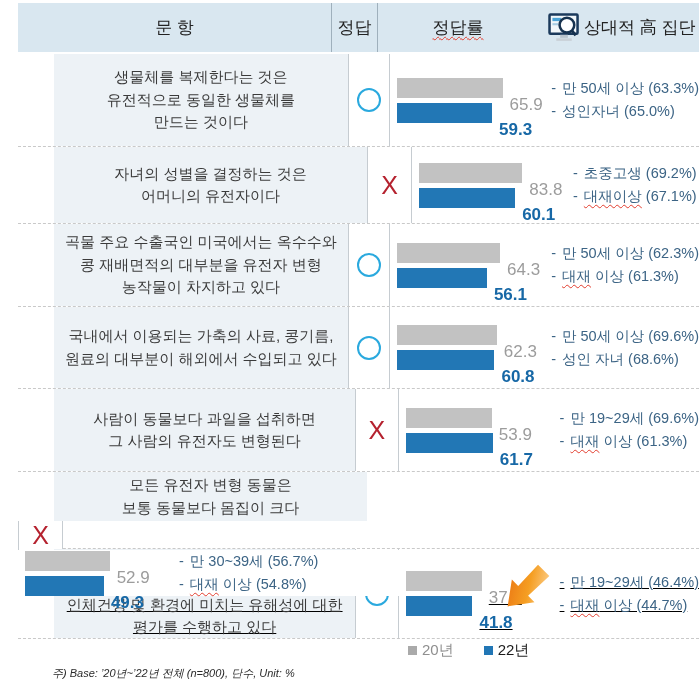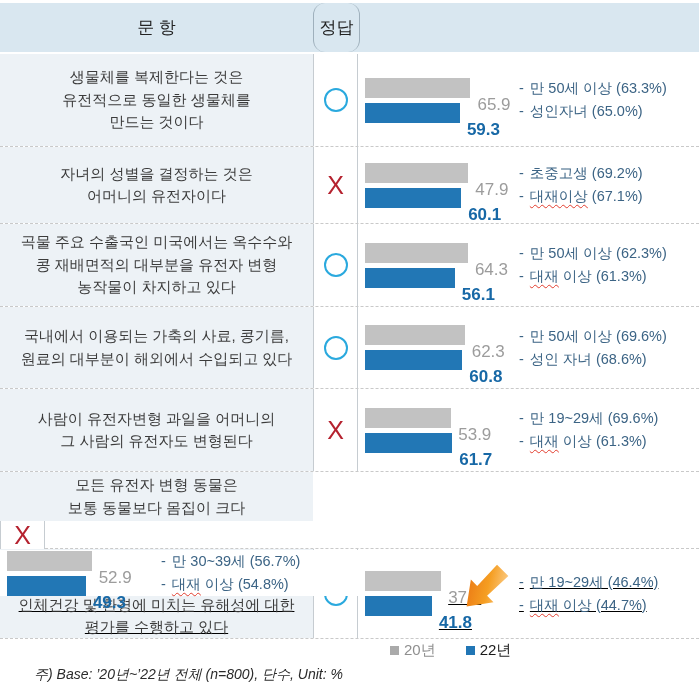--- a/index.html
+++ b/index.html
@@ -9,36 +9,36 @@
     --bar22:#2277b5;
     --val20:#9c9c9c;
     --val22:#1768a6;
     --group-text:#3c6485;
     --ans-o:#2aa9de;
     --ans-x:#b5222f;
     --grid:#c6ccd1;
   }
   html,body{margin:0;padding:0;background:#fff;}
   body{width:699px;height:685px;font-family:"Liberation Sans","DejaVu Sans",sans-serif;overflow:hidden;}
-  .page{position:relative;width:699px;height:685px;box-sizing:border-box;padding-top:3px;}
+  .page{position:relative;width:699px;height:685px;box-sizing:border-box;padding-top:3px;padding-left:18px;}
 
   
   .thead{display:flex;height:49px;background:var(--header-bg);align-items:stretch;border-bottom:2px solid #fff;}
   .th{display:flex;align-items:center;justify-content:center;font-size:17px;color:#222;}
   .th-q{width:313px;}
-  .th-a{width:45px;border-left:1px solid #9fb0bc;border-right:1px solid #9fb0bc;border-radius:12px;}
+  .th-a{width:45px;border-left:1px solid #9fb0bc;border-right:1px solid #9fb0bc;}
   .th-chart{flex:1;display:flex;align-items:center;justify-content:flex-start;}
   .th-rate-wrap{width:160px;text-align:center;font-size:17px;color:#222;}
   .th-group{display:flex;align-items:center;gap:3px;margin-left:10px;font-size:17px;color:#222;}
   .wavy{text-decoration:underline;text-decoration-style:wavy;text-decoration-color:#e23d2e;text-decoration-thickness:1px;text-underline-offset:3px;}
 
   
   .row{display:flex;border-bottom:1px dashed #c9c9c9;box-sizing:border-box;}
   .cell-q{width:313px;background:var(--question-bg);display:flex;align-items:center;justify-content:center;
-          text-align:center;font-size:15px;line-height:1.5;color:#3b3b3b;white-space:pre-line;padding:2px 4px;box-sizing:border-box;}
+          text-align:center;font-size:15px;line-height:1.5;color:#3b3b3b;white-space:pre-line;padding:2px 4px;box-sizing:border-box;margin-left:36px;}
   .cell-a{width:45px;border-left:1px solid var(--grid);border-right:1px solid var(--grid);
           display:flex;align-items:center;justify-content:center;background:#fff;box-sizing:border-box;}
   .cell-chart{flex:1;position:relative;display:flex;align-items:center;background:#fff;padding-left:7px;box-sizing:border-box;}
 
   .ans-o{width:20px;height:20px;border:2.5px solid var(--ans-o);border-radius:50%;}
   .ans-x{font-size:25px;color:var(--ans-x);}
 
   .bars{width:152px;display:flex;flex-direction:column;gap:5px;flex-shrink:0;}
   .bar-line{display:flex;align-items:center;height:20px;}
   .bar{height:20px;flex-shrink:0;}
@@ -51,30 +51,47 @@
   .groups{margin-left:2px;font-size:14.5px;color:var(--group-text);line-height:23px;}
   .group-line{display:flex;white-space:nowrap;}
   .bullet{margin-right:6px;}
 
   .arrow-anno{position:absolute;left:98px;top:12px;width:56px;height:56px;pointer-events:none;}
 
   
   .legend{height:22px;display:flex;align-items:center;padding-left:390px;gap:30px;font-size:15px;}
   .legend-item{display:flex;align-items:center;gap:5px;}
   .legend-swatch{width:9px;height:9px;display:inline-block;}
-  .footnote{margin-top:5px;padding-left:34px;font-style:italic;font-size:14px;color:#2b2b2b;}
+  .footnote{margin-top:5px;padding-left:34px;font-style:italic;font-size:11px;color:#2b2b2b;}
 </style>
 </head>
 <body>
 
 <div class="page">
 
   <div class="thead">
     <div class="th th-q">문 항</div>
     <div class="th th-a">정답</div>
+    <div class="th-chart">
+      <div class="th-rate-wrap"><span class="wavy">정답률</span></div>
+      <div class="th-group">
+        <span style="display:inline-flex;">
+          <svg width="33" height="29" viewBox="0 0 34 30" aria-hidden="true">
+            <rect x="1.5" y="1.5" width="29" height="20" rx="1" fill="#f2f7fa" stroke="#1b3a5c" stroke-width="2.6"></rect>
+            <rect x="4.5" y="5" width="9" height="3.4" fill="#4ba3d6"></rect>
+            <rect x="4.5" y="10.5" width="6" height="2.2" fill="#a9cde4"></rect>
+            <circle cx="19.5" cy="12.5" r="7.6" fill="rgba(255,255,255,0.85)" stroke="#16324f" stroke-width="2.6"></circle>
+            <line x1="24.8" y1="18.4" x2="28.6" y2="23.2" stroke="#16324f" stroke-width="3"></line>
+            <rect x="12.5" y="22.5" width="8" height="3.2" fill="#b9c3cc"></rect>
+            <rect x="8.5" y="26.2" width="16" height="2.6" fill="#c9d0d6"></rect>
+          </svg>
+        </span>
+        <span>상대적 高 집단</span>
+      </div>
+    </div>
   </div>
 
   <div id="tbody">
       <div class="row" style="height: 93px;">
         <div class="cell-q">생물체를 복제한다는 것은
 유전적으로 동일한 생물체를
 만드는 것이다</div>
         <div class="cell-a">
           <div class="ans-o"></div>
         </div>
@@ -104,21 +121,21 @@
       <div class="row" style="height: 77px;">
         <div class="cell-q">자녀의 성별을 결정하는 것은
 어머니의 유전자이다</div>
         <div class="cell-a">
           <span class="ans-x">X</span>
         </div>
         <div class="cell-chart">
           <div class="bars">
             <div class="bar-line">
               <div class="bar b20" style="width: 103.36px;"></div>
-              <span class="val v20">47.9</span>
+              <span class="val v20">83.8</span>
             </div>
             <div class="bar-line">
               <div class="bar b22" style="width: 96.16px;"></div>
               <span class="val v22">60.1</span>
             </div>
           </div>
           <div class="groups">
             <div class="group-line">
               <span class="bullet">-</span>
               <span class="gtext">초중고생 (69.2%)</span>
@@ -183,21 +200,21 @@
               <span class="gtext">만 50세 이상 (69.6%)</span>
             </div>
             <div class="group-line">
               <span class="bullet">-</span>
               <span class="gtext">성인 자녀 (68.6%)</span>
             </div>
           </div>
         </div>
       </div>
       <div class="row" style="height: 83px;">
-        <div class="cell-q">사람이 유전자변형 과일을 어머니의
+        <div class="cell-q">사람이 동물보다 과일을 섭취하면
 그 사람의 유전자도 변형된다</div>
         <div class="cell-a">
           <span class="ans-x">X</span>
         </div>
         <div class="cell-chart">
           <div class="bars">
             <div class="bar-line">
               <div class="bar b20" style="width: 86.24px;"></div>
               <span class="val v20">53.9</span>
             </div>

